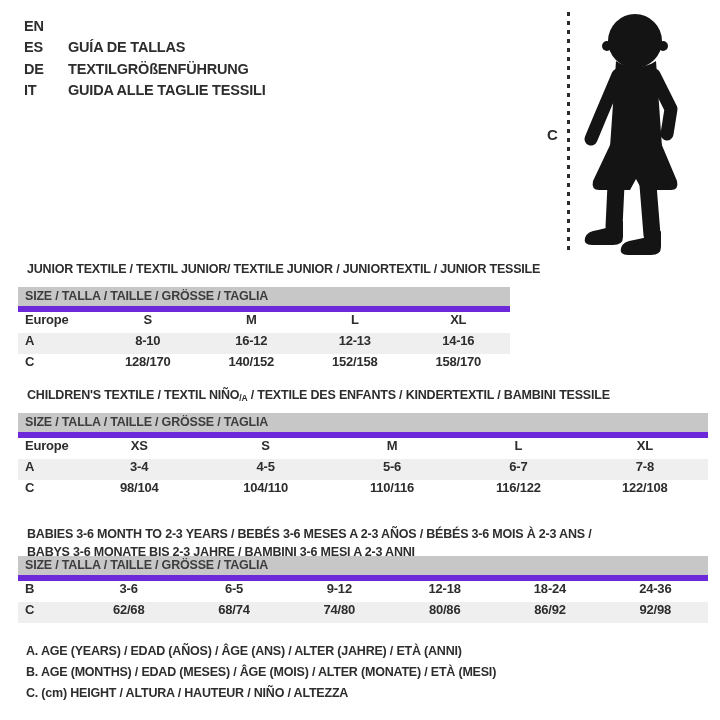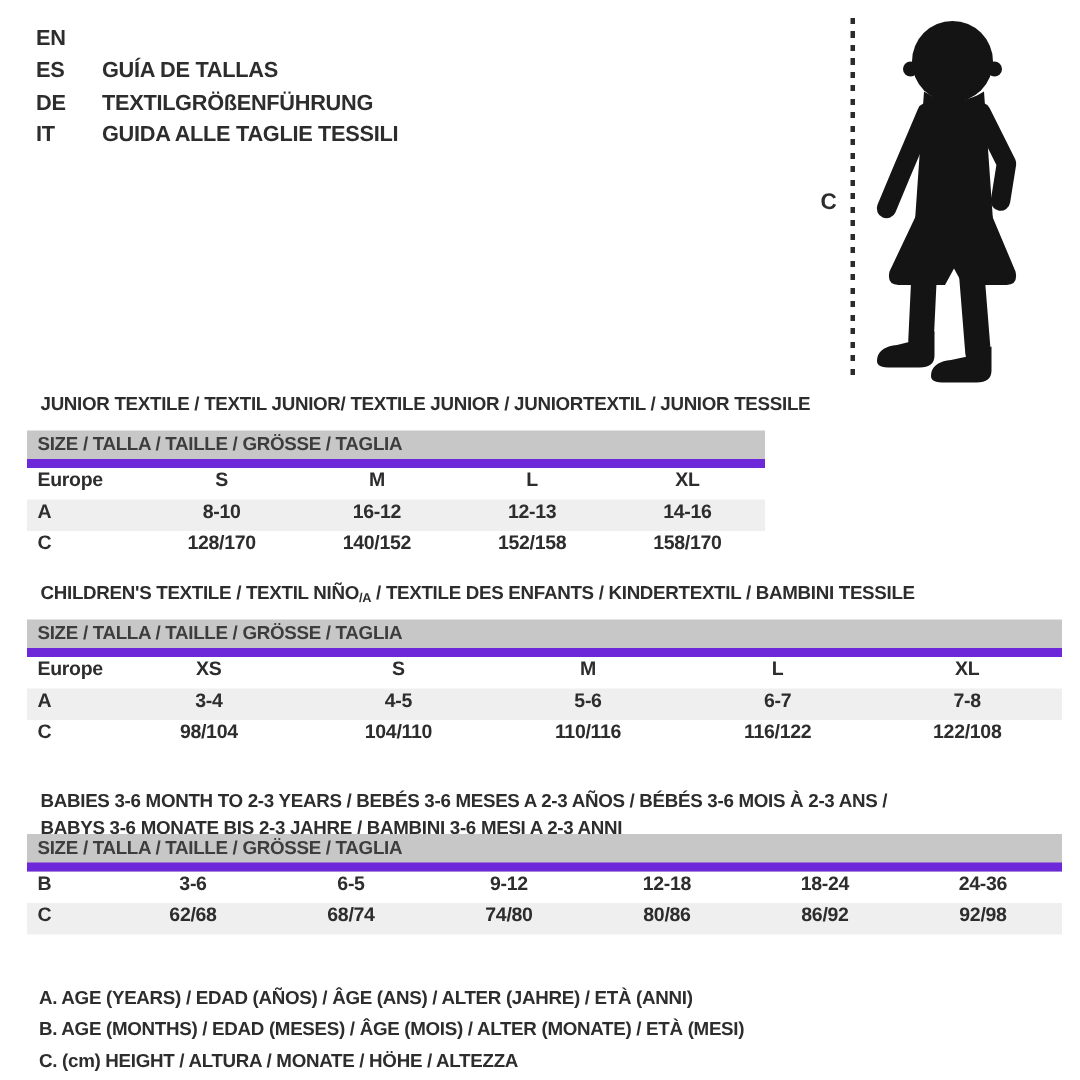--- a/index.html
+++ b/index.html
@@ -28,21 +28,21 @@
     height:19px;line-height:19px;background:#c7c7c7;border-bottom:6px solid #6d28d9;
     padding-left:7px;font-size:12.5px;color:#3d3d3d;
   }
   .trow{display:flex;height:21px;align-items:flex-start;}
   .trow.stripe{background:#efefef;}
   .lbl{padding-left:7px;text-align:left;}
   .t1 .lbl{width:71px;}
   .t2 .lbl,.t3 .lbl{width:51px;}
   .val{flex:1;text-align:center;}
   
-  .footnotes{position:absolute;left:26px;top:655px;font-size:12.5px;line-height:21px;}
+  .footnotes{position:absolute;left:26px;top:641px;font-size:12.5px;line-height:21px;}
 </style>
 </head>
 <body>
 
 <div class="page">
 
   <div class="lang-list">
     <div class="lang-row">
       <span class="lang-code">EN</span>
     </div>
@@ -155,16 +155,16 @@
       <span class="val">74/80</span>
       <span class="val">80/86</span>
       <span class="val">86/92</span>
       <span class="val">92/98</span>
     </div>
   </div>
 
   <div class="footnotes">
     <div>A. AGE (YEARS) / EDAD (AÑOS) / ÂGE (ANS) / ALTER (JAHRE) / ETÀ (ANNI)</div>
     <div>B. AGE (MONTHS) / EDAD (MESES) / ÂGE (MOIS) / ALTER (MONATE) / ETÀ (MESI)</div>
-    <div>C. (cm) HEIGHT / ALTURA / MONATE / HÖHE / ALTEZZA</div>
+    <div>C. (cm) HEIGHT / ALTURA / HAUTEUR / NIÑO / ALTEZZA</div>
   </div>
 
 </div>
 
 </body></html>

